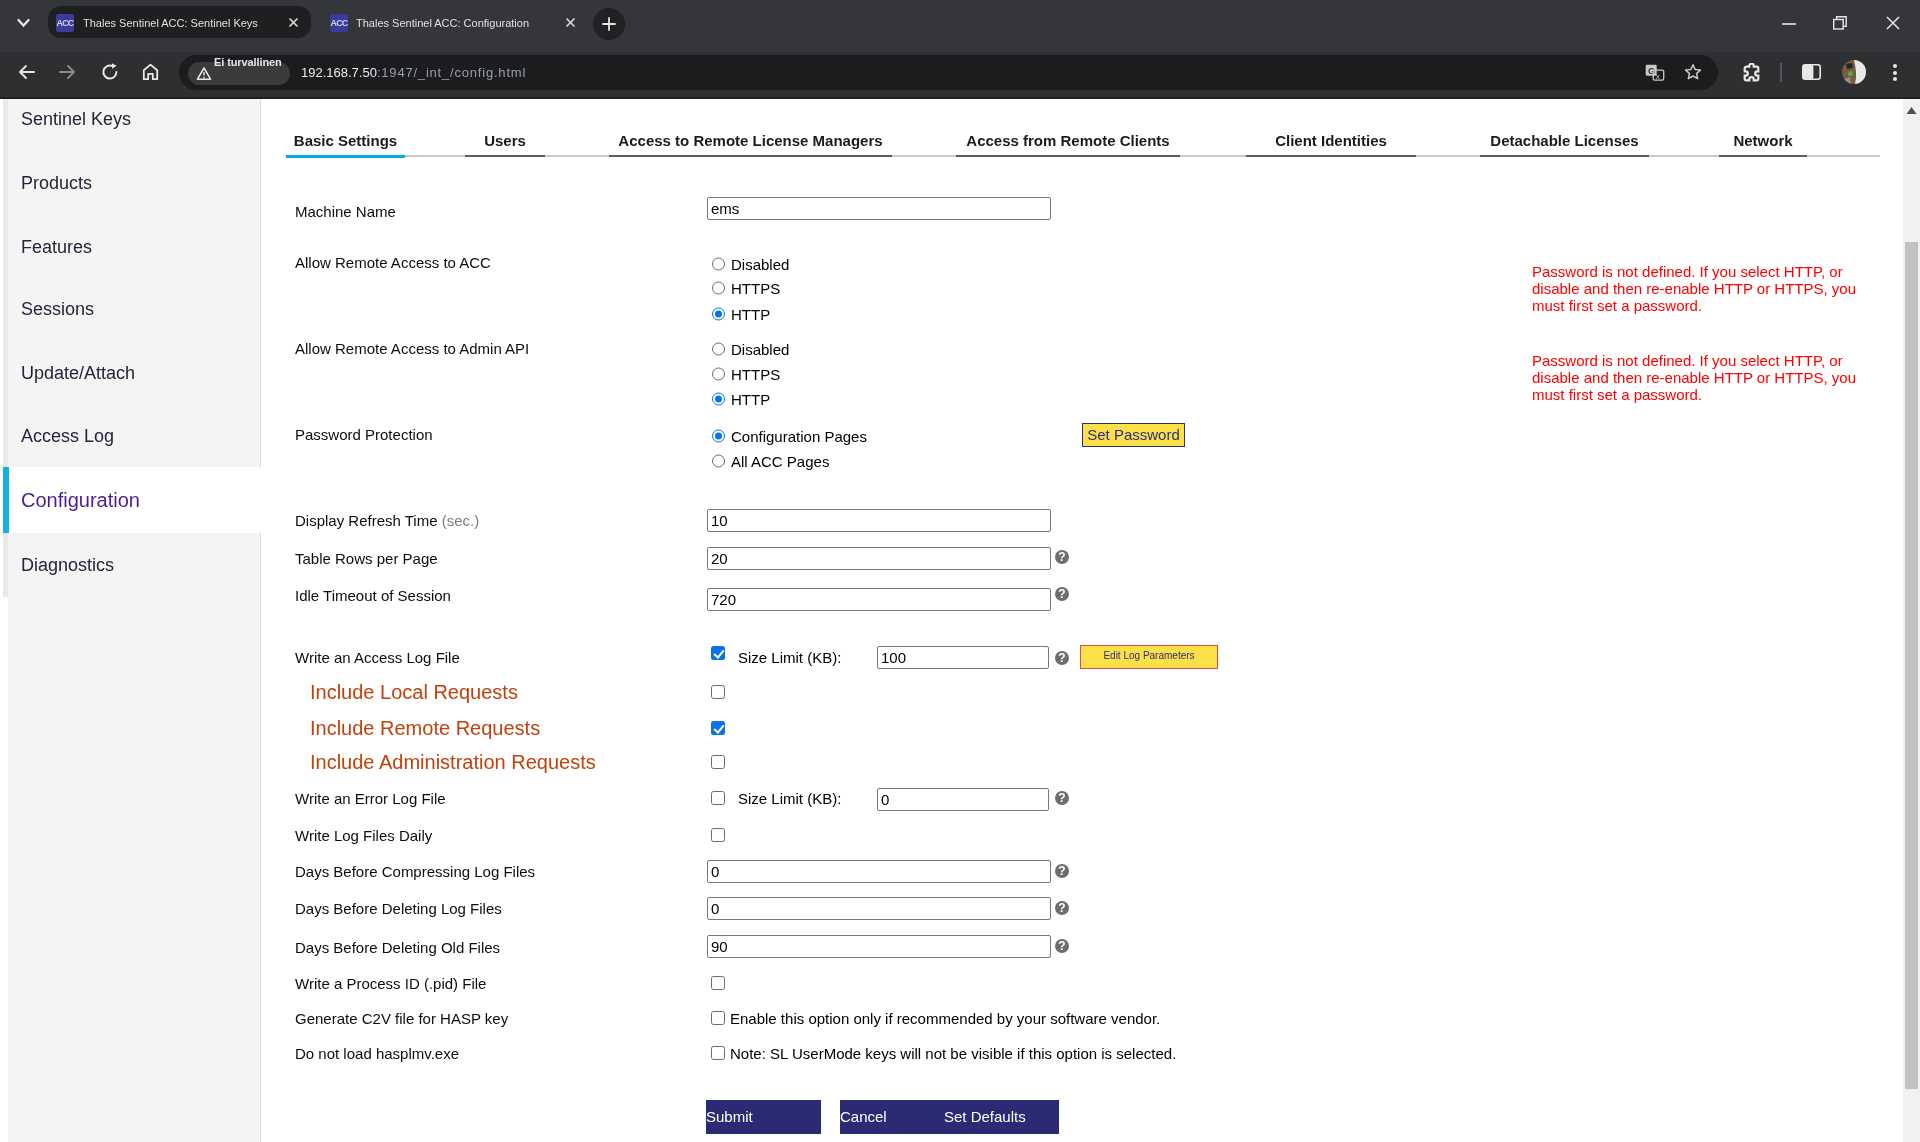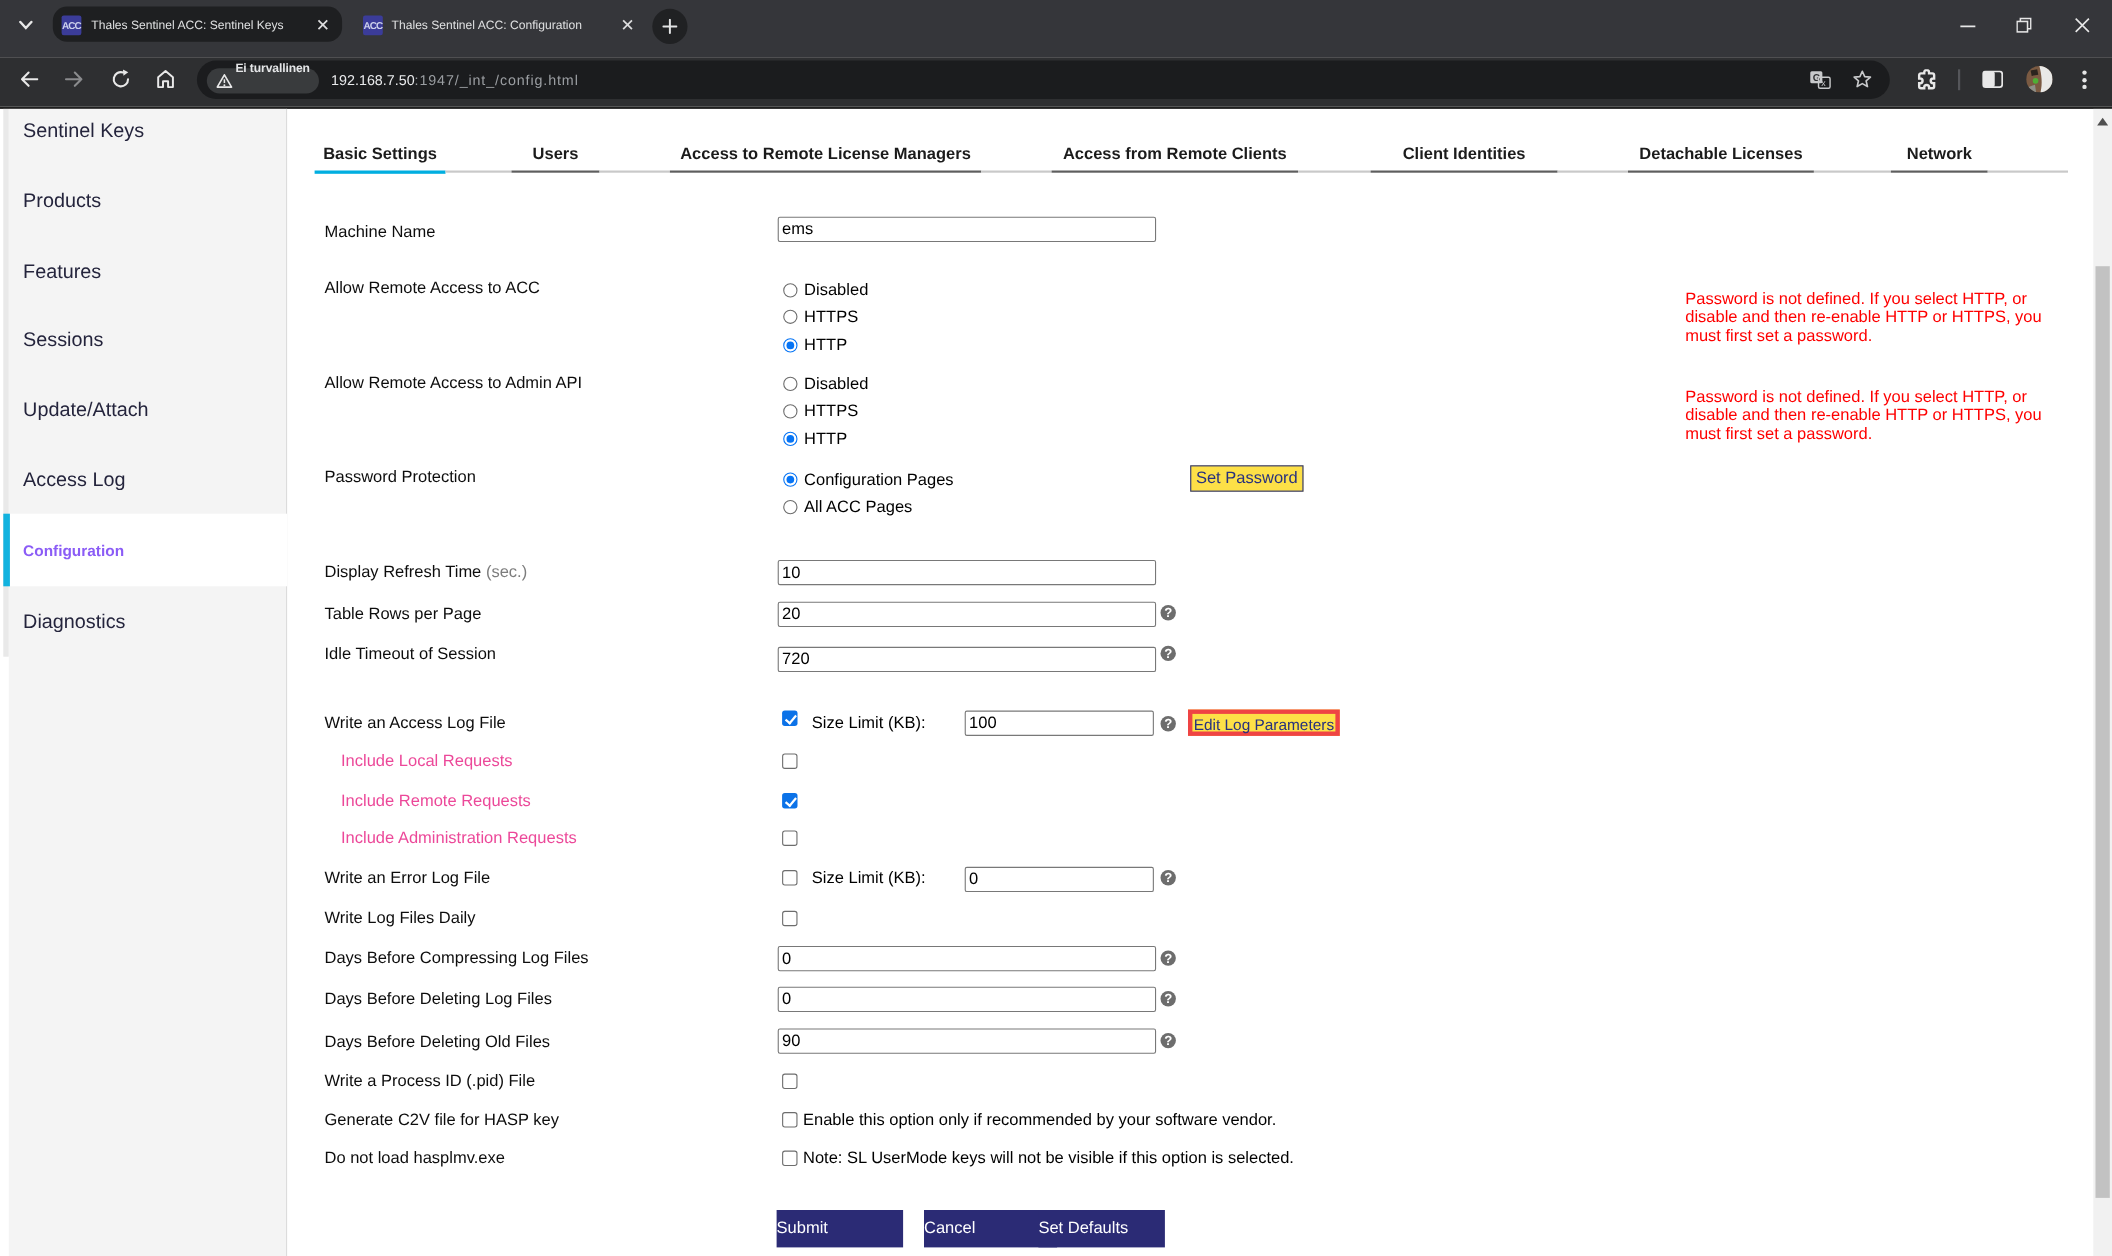--- a/index.html
+++ b/index.html
@@ -20,32 +20,32 @@
   
   #sb-track { position:absolute; left:1903px; top:99px; width:17px; height:1043px; background:#f1f1f1; }
   #sb-thumb { position:absolute; left:1905px; top:242px; width:13px; height:847px; background:#c2c2c2; }
 
   
   #side-scroll { position:absolute; left:3px; top:99px; width:5px; height:498px; background:#e9e9e9; }
   #sidebar { position:absolute; left:8px; top:99px; width:253px; height:1043px; background:#f4f4f4; border-right:1px solid #dcdcdc; }
   .mitem { position:absolute; left:21px; transform:translateY(-50%); font-size:18px; color:#24243c; white-space:nowrap; }
   #active-row { position:absolute; left:9px; top:467px; width:252px; height:66px; background:#fff; }
   #active-bar { position:absolute; left:3px; top:467px; width:6px; height:66px; background:#12b2df; }
-  #active-txt { position:absolute; left:21px; top:500px; transform:translateY(-50%); font-size:14px; color:#8b5cf6;font-weight:bold; }
+  #active-txt { position:absolute; left:21px; top:500px; transform:translateY(-50%); font-size:20px; color:#4c1d95; }
 
   
   .ctab { position:absolute; top:140px; transform:translateY(-50%); font-size:15px; font-weight:bold; color:#1b1b1b;
     text-align:center; white-space:nowrap; }
   .tabline { position:absolute; height:2px; top:155px; background:#5e5e5e; }
   .tabgap  { position:absolute; height:2px; top:155px; background:#c9c9c9; }
   #tabline-active { position:absolute; left:286px; width:119px; top:155px; height:3px; background:#00aee0; }
 
   
   .lbl { position:absolute; left:295px; transform:translateY(-50%); font-size:15px; color:#0d0d0d; white-space:nowrap; }
-  .lbl2 { position:absolute; left:310px; transform:translateY(-50%); font-size:15px; color:#ec4899; white-space:nowrap; }
+  .lbl2 { position:absolute; left:310px; transform:translateY(-50%); font-size:20px; color:#c2410c; white-space:nowrap; }
   .gray { color:#7d7d7d; }
   .inp { position:absolute; left:707px; width:344px; height:23px; border:1px solid #787878; border-radius:2px;
      background:#fff; font-size:15px; color:#000; padding-left:3px; line-height:21px; }
   .inps { position:absolute; left:877px; width:172px; height:23px; border:1px solid #787878; border-radius:2px;
      background:#fff; font-size:15px; color:#000; padding-left:3px; line-height:21px; }
 
   .radio { position:absolute; left:712px; width:13px; height:13px; border:1.5px solid #6d6d6d; border-radius:50%;
      background:#fff; transform:translateY(-50%); }
   .radio.on { border:1.8px solid #0674f5; }
   .radio.on::after { content:""; position:absolute; left:50%; top:50%; width:7px; height:7px; margin:-3.5px 0 0 -3.5px;
@@ -249,21 +249,21 @@
 
 <div class="lbl" style="top:595px">Idle Timeout of Session</div>
 <div class="inp" style="top:588px">720</div>
 <div class="help" style="top:594px">?</div>
 
 <div class="lbl" style="top:657px">Write an Access Log File</div>
 <div class="cb on" style="top:653px"></div>
 <div class="clbl" style="left:738px;top:657px">Size Limit (KB):</div>
 <div class="inps" style="top:646px">100</div>
 <div class="help" style="top:658px">?</div>
-<div class="btnlite" style="left:1080px;top:645px;width:138px;height:24px;border:4px solid #ef4444;font-size:14px;line-height:20px">Edit Log Parameters</div>
+<div class="btnlite" style="left:1080px;top:645px;width:138px;height:24px;border:1px solid #ef4444;font-size:10px;line-height:20px">Edit Log Parameters</div>
 
 <div class="lbl2" style="top:692px">Include Local Requests</div>
 <div class="cb" style="top:692px"></div>
 
 <div class="lbl2" style="top:728px">Include Remote Requests</div>
 <div class="cb on" style="top:728px"></div>
 
 <div class="lbl2" style="top:762px">Include Administration Requests</div>
 <div class="cb" style="top:762px"></div>
 

